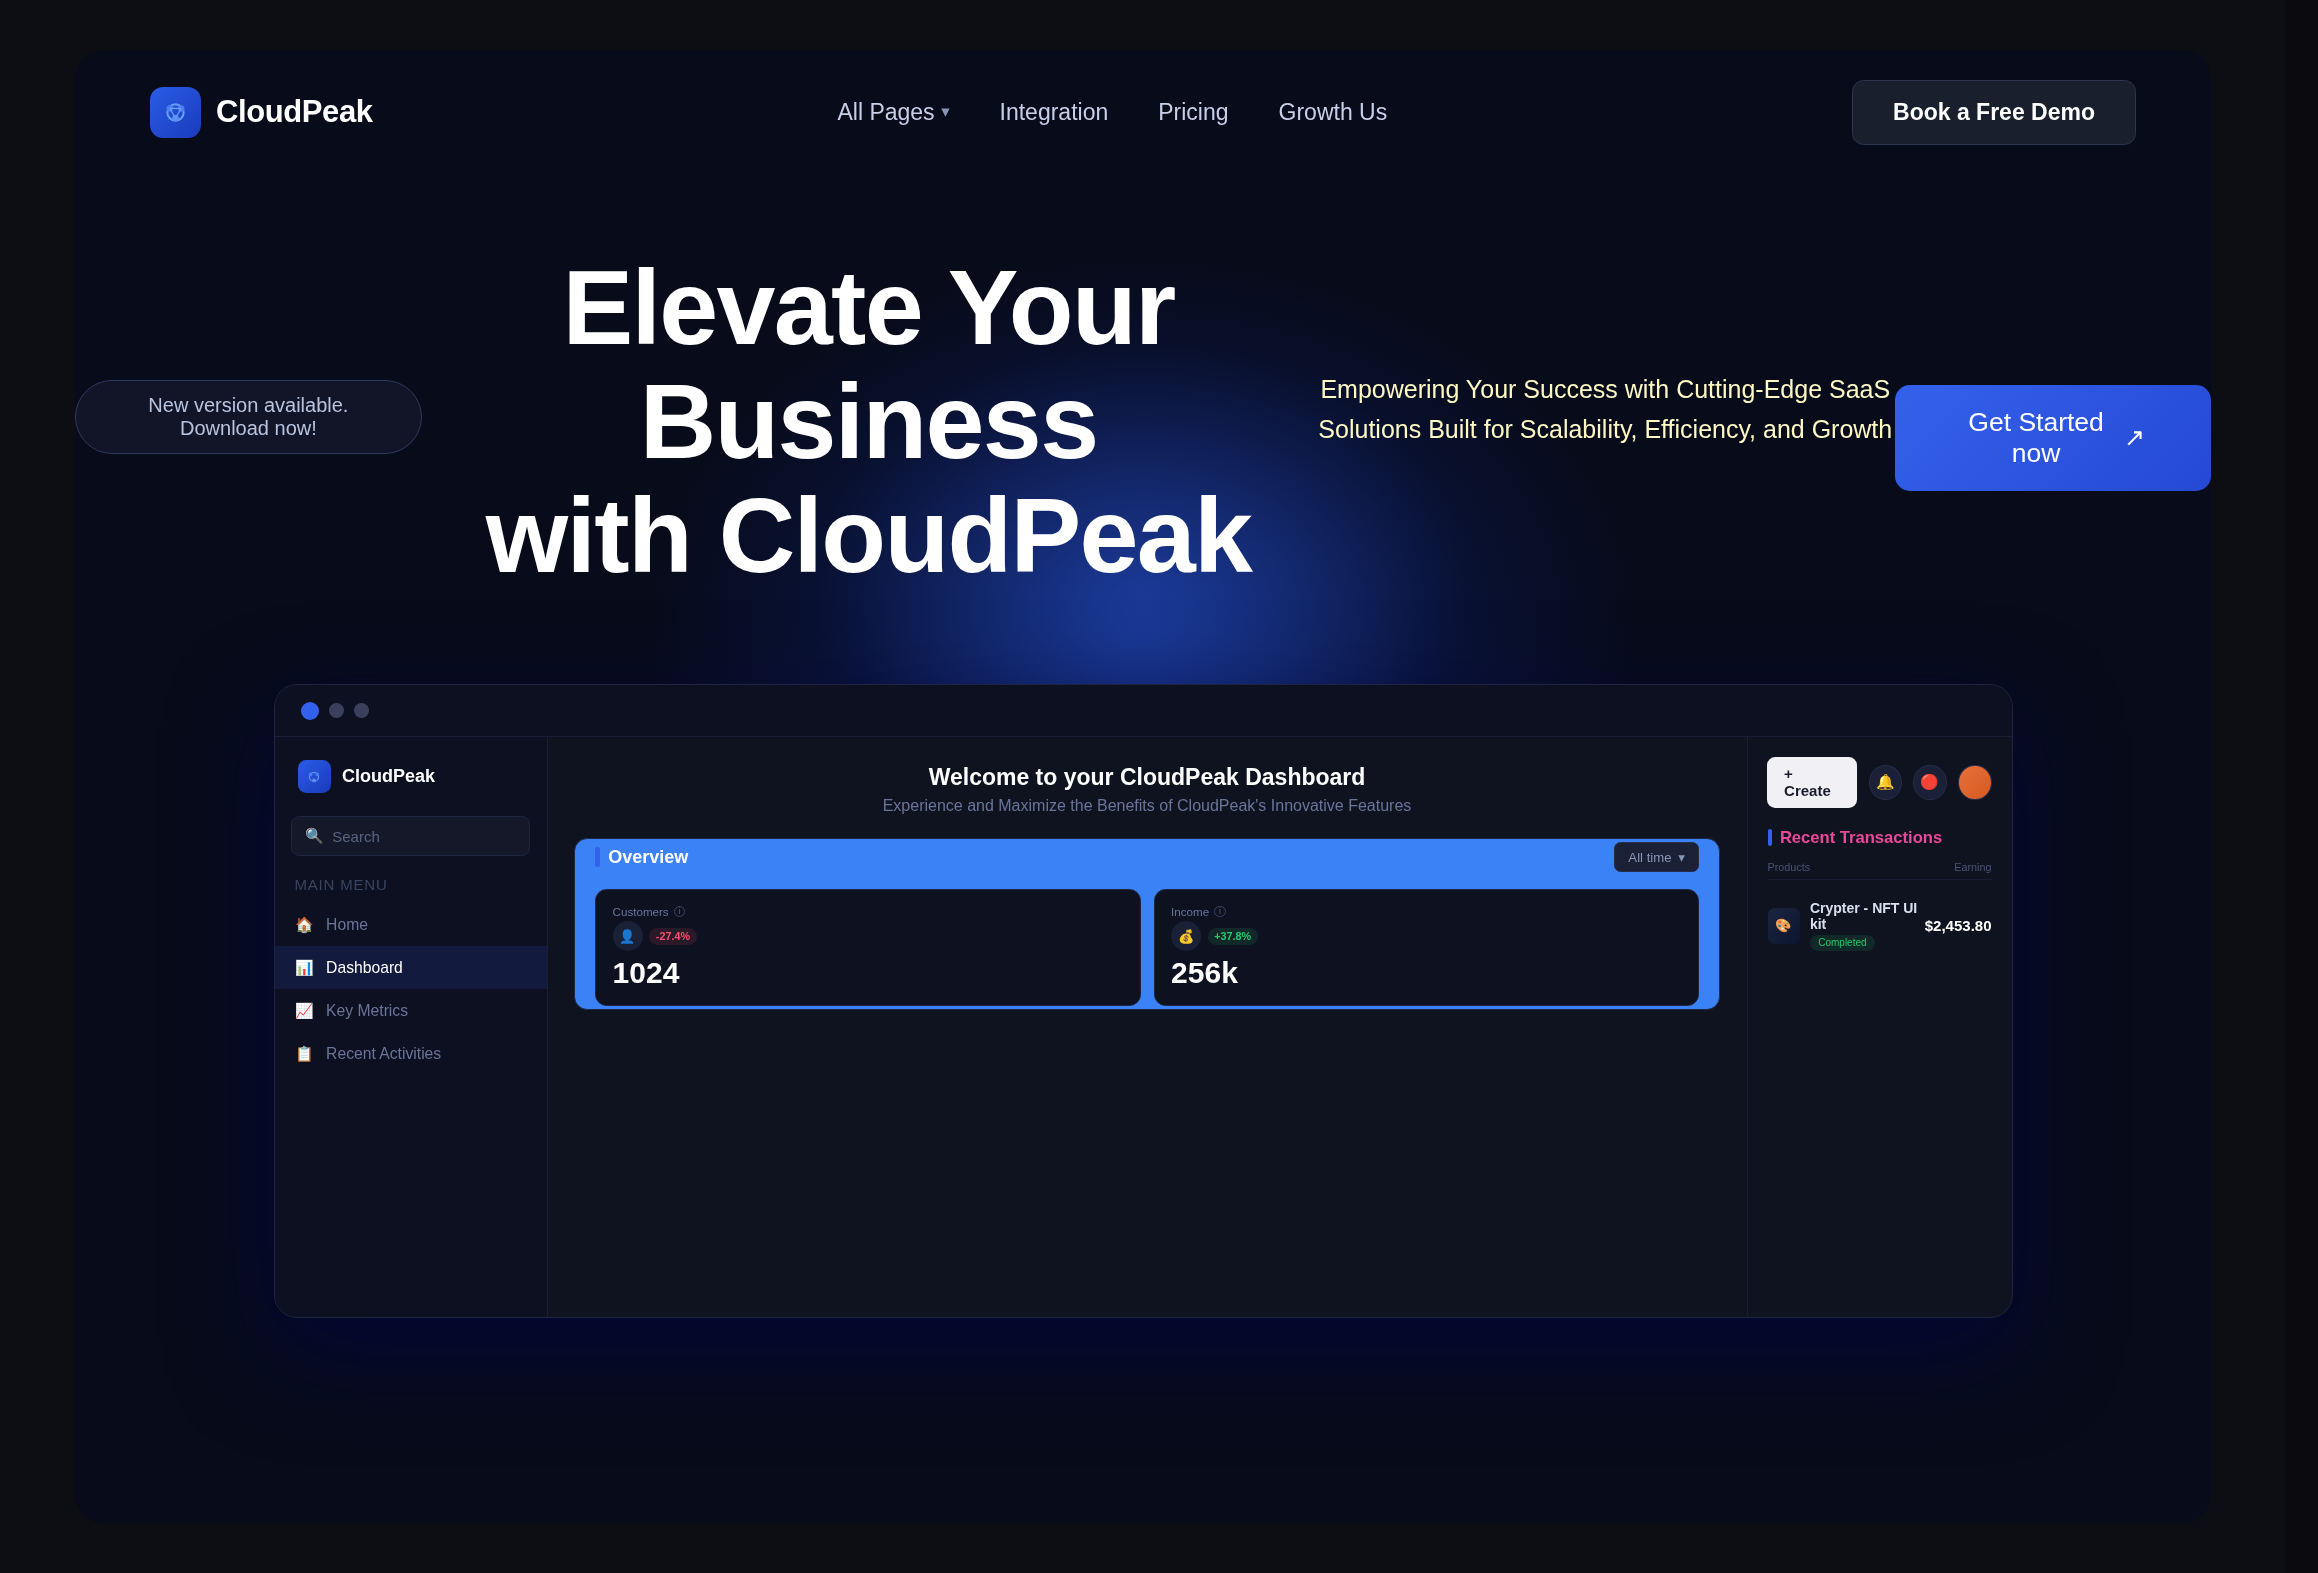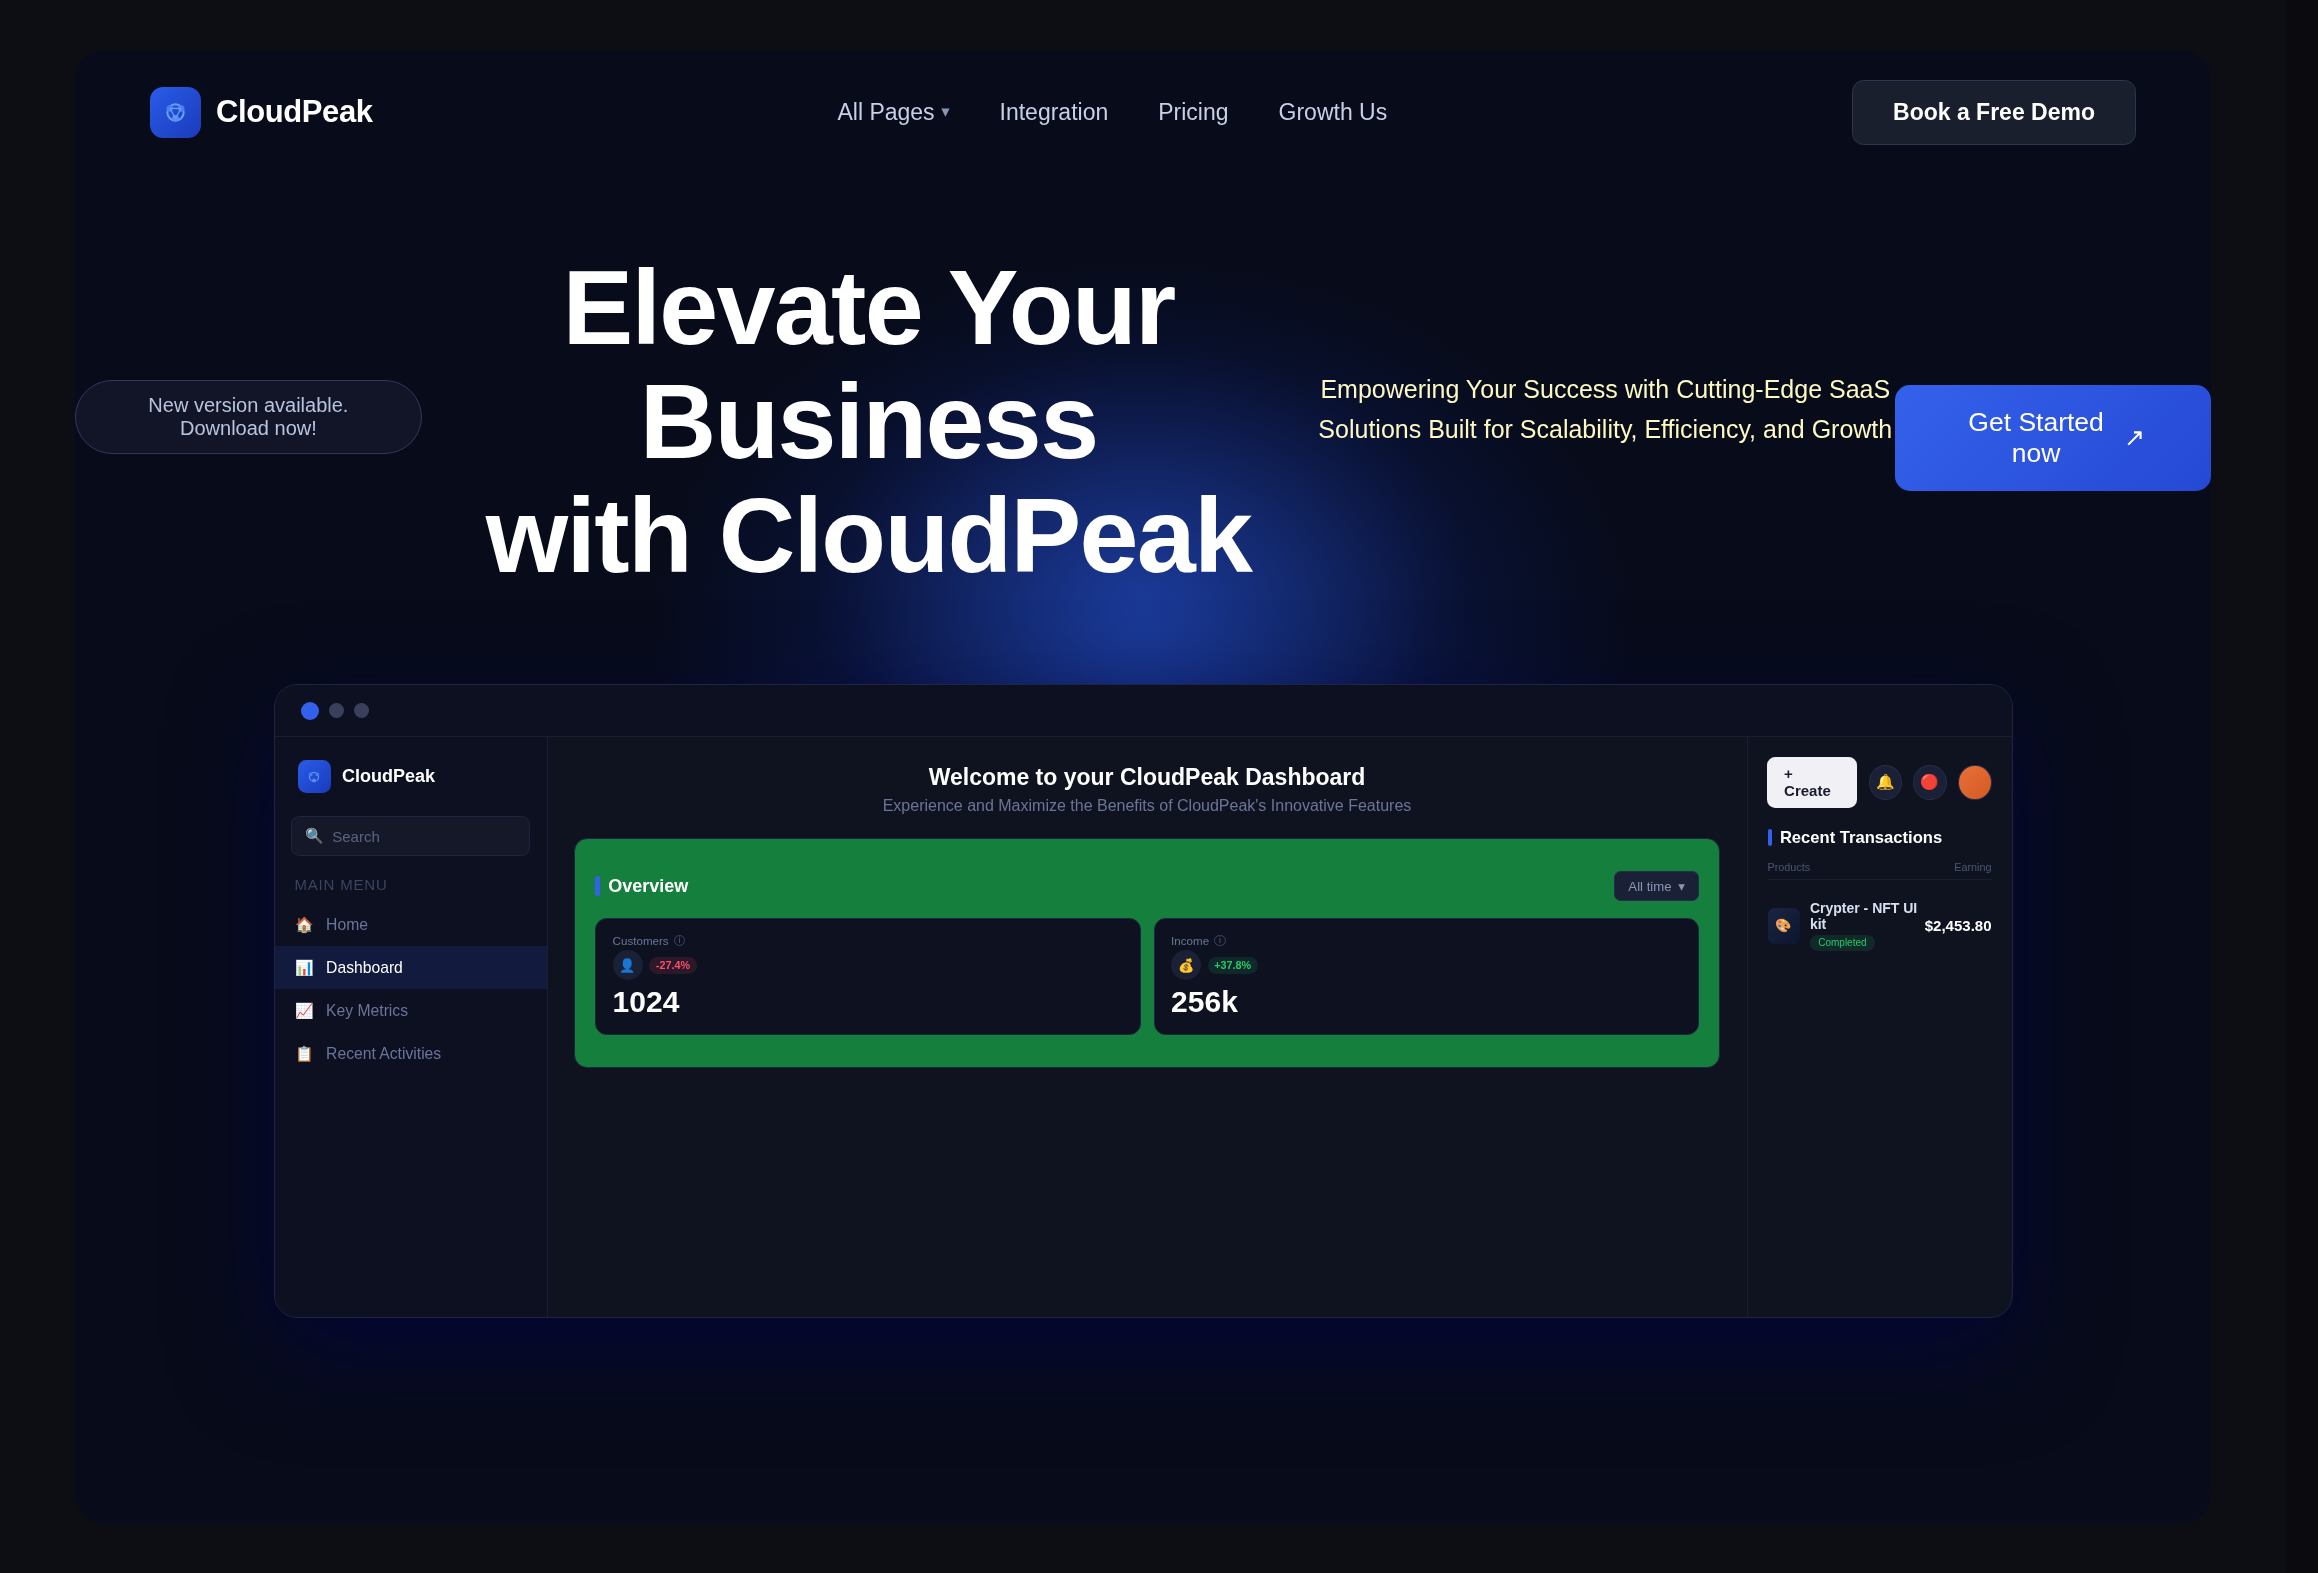--- a/index.html
+++ b/index.html
@@ -329,24 +329,24 @@
       color: #ffffff;
       margin-bottom: 6.6px;
     }
 
     .dash-welcome-sub {
       font-size: 16px;
       color: #6a7599;
     }
 
     .overview-card {
-      background: #15803d;
+      background: #3b82f6;
       border: 0.8px solid #1e2540;
       border-radius: 13.2px;
-      padding: 32px 20px;
+      padding: 3px 20px;
     }
 
     .overview-header {
       display: flex;
       align-items: center;
       justify-content: space-between;
       margin-bottom: 16.6px;
     }
 
     .overview-title-row {
@@ -500,21 +500,21 @@
       width: 35px;
       height: 35px;
       border-radius: 50%;
       background: linear-gradient(135deg, #e8703a, #d45a20);
       border: 1.7px solid #2a3050;
     }
 
     .transactions-title {
       font-size: 16.6px;
       font-weight: 700;
-      color: #ffffff;
+      color: #ec4899;
       margin-bottom: 13.2px;
       display: flex;
       align-items: center;
       gap: 8.3px;
     }
 
     .transactions-bar {
       width: 4.1px;
       height: 16.6px;
       background: #3461eb;

